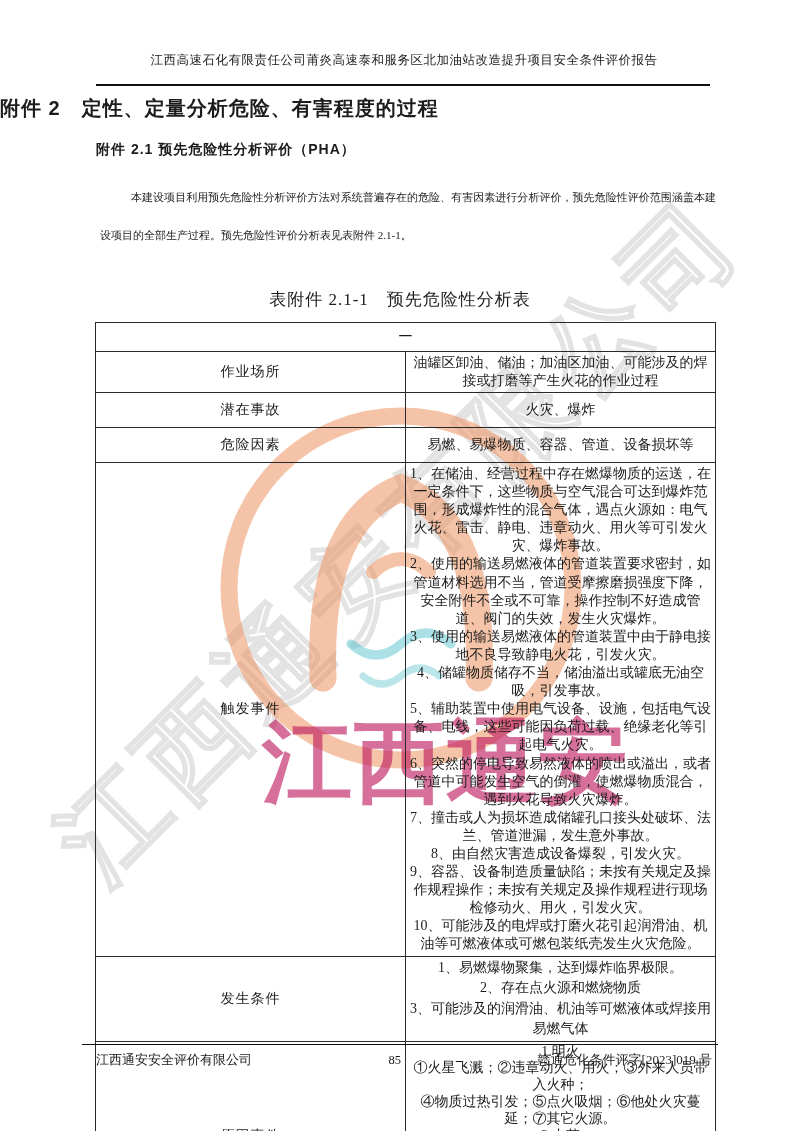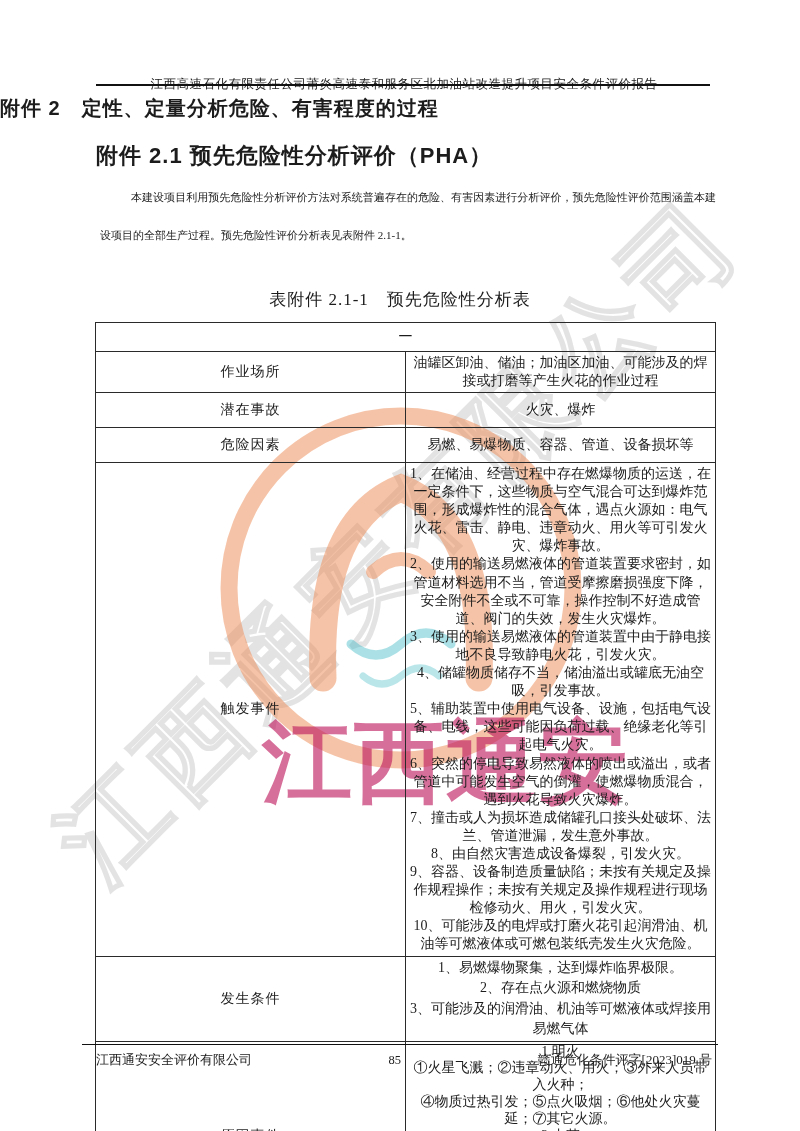--- a/index.html
+++ b/index.html
@@ -23,32 +23,32 @@
   .wm-red{
     position:absolute;left:262px;top:702px;
     font-family:"Liberation Sans","DejaVu Sans",sans-serif;
     font-size:90px;font-weight:bold;letter-spacing:2px;
     color:#be185d;opacity:.62;white-space:nowrap;
   }
   
   .content{position:absolute;inset:0;z-index:2;}
   .hdr{
     position:absolute;top:52px;left:96px;width:616px;
-    font-size:12.5px;text-align:center;letter-spacing:.5px;margin-top:24px;
+    font-size:12.5px;text-align:center;letter-spacing:.5px;
   }
   .hdr-rule{position:absolute;top:84px;left:96px;width:614px;border-top:2px solid #111;}
   .doc-title{
     position:absolute;top:95px;left:0;width:800px;text-align:left;
     font-family:"Liberation Sans","DejaVu Sans",sans-serif;
     font-size:20px;font-weight:bold;letter-spacing:1px;
   }
   .sec-title{
     position:absolute;top:141px;left:96px;
     font-family:"Liberation Sans","DejaVu Sans",sans-serif;
-    font-size:22px;font-weight:bold;letter-spacing:1px;
+    font-size:14px;font-weight:bold;letter-spacing:1px;
   }
   .para{
     position:absolute;top:179px;left:100px;width:616px;
     font-size:11px;line-height:37.5px;text-align:justify;text-indent:31px;
   }
   .tbl-caption{
     position:absolute;top:288px;left:0;width:800px;text-align:center;
     font-size:17px;letter-spacing:1px;
   }
   table.pha{

